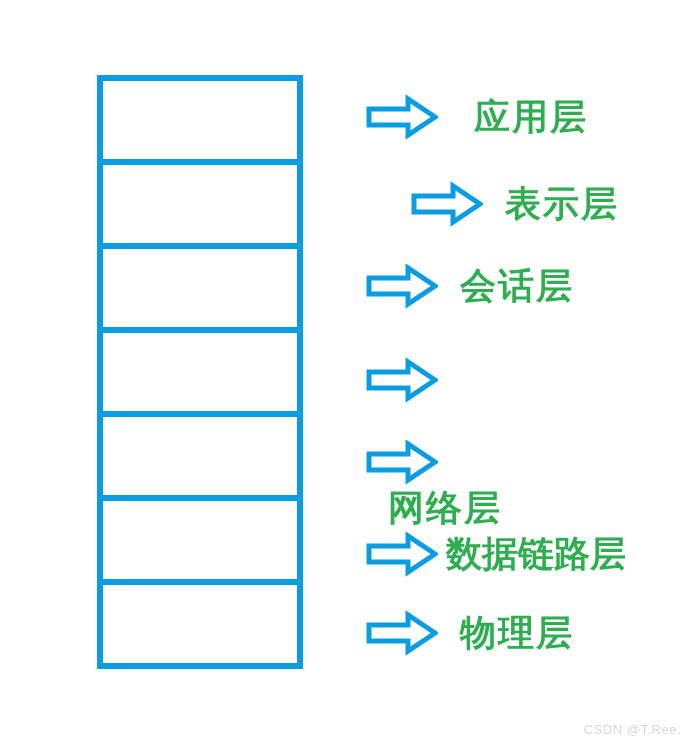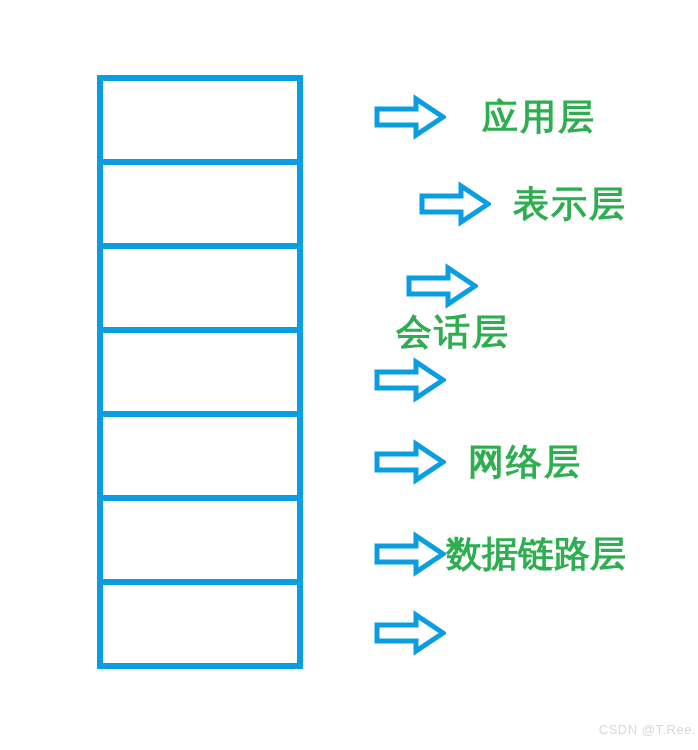--- a/index.html
+++ b/index.html
@@ -20,49 +20,49 @@
     box-sizing:border-box;
     width:206px;height:90px;
     border:6px solid var(--blue,#0A9DE2);
     background:#ffffff;
     margin-top:-6px;
   }
   .layer-box:first-child{margin-top:0;}
   
   .arrow-row{
     position:absolute;
-    left:326px;
+    left:318px;
     height:46px;
     display:flex;
-    align-items:center;
+    align-items:flex-start;
     white-space:nowrap;
     padding-left:48px;
   }
   .arrow-row:nth-of-type(1){top:94px;}
   .arrow-row:nth-of-type(2){top:181px;margin-left:45px;}
-  .arrow-row:nth-of-type(3){top:263px;flex-direction:column;}
+  .arrow-row:nth-of-type(3){top:263px;}
   .arrow-row:nth-of-type(4){top:357px;}
-  .arrow-row:nth-of-type(5){top:439px;}
+  .arrow-row:nth-of-type(5){top:439px;flex-direction:column;}
   .arrow-row:nth-of-type(6){top:531px;}
   .arrow-row:nth-of-type(7){top:610px;}
   .arrow-icon{display:block;flex:0 0 auto;}
   .layer-label{
     margin-left:22px;
     font-size:36px;
     font-weight:700;
     letter-spacing:2px;
     color:var(--green,#2EAE50);
     line-height:46px;
   }
   .arrow-row:nth-of-type(1) .layer-label{margin-left:36px;}
-  .arrow-row:nth-of-type(6) .layer-label{margin-left:0;letter-spacing:0;}
+  .arrow-row:nth-of-type(6) .layer-label{margin-left:8px;letter-spacing:0;}
   
   .watermark{
     position:absolute;
-    right:2px;bottom:13px;
+    right:17px;bottom:13px;
     font-size:13px;
     color:var(--wm,#D9D9D9);
     letter-spacing:0.5px;
   }
 </style>
 </head>
 <body>
 
 <div class="canvas">
 
@@ -109,17 +109,18 @@
       <div class="arrow-row">
     <svg class="arrow-icon" width="72" height="46" viewBox="0 0 72 46" aria-hidden="true">
       <path d="M3 15 H42 V5 L69 23 L42 41 V31 H3 Z" fill="#ffffff" stroke="var(--blue,#0A9DE2)" stroke-width="5" stroke-linejoin="miter"></path>
     </svg>
     <span class="layer-label">数据链路层</span>
   </div>
       <div class="arrow-row">
     <svg class="arrow-icon" width="72" height="46" viewBox="0 0 72 46" aria-hidden="true">
       <path d="M3 15 H42 V5 L69 23 L42 41 V31 H3 Z" fill="#ffffff" stroke="var(--blue,#0A9DE2)" stroke-width="5" stroke-linejoin="miter"></path>
     </svg>
+    <span class="layer-label">物理层</span>
   </div>
     </div>
 
   <div class="watermark">CSDN @T.Ree.</div>
 </div>
 
 </body></html>

